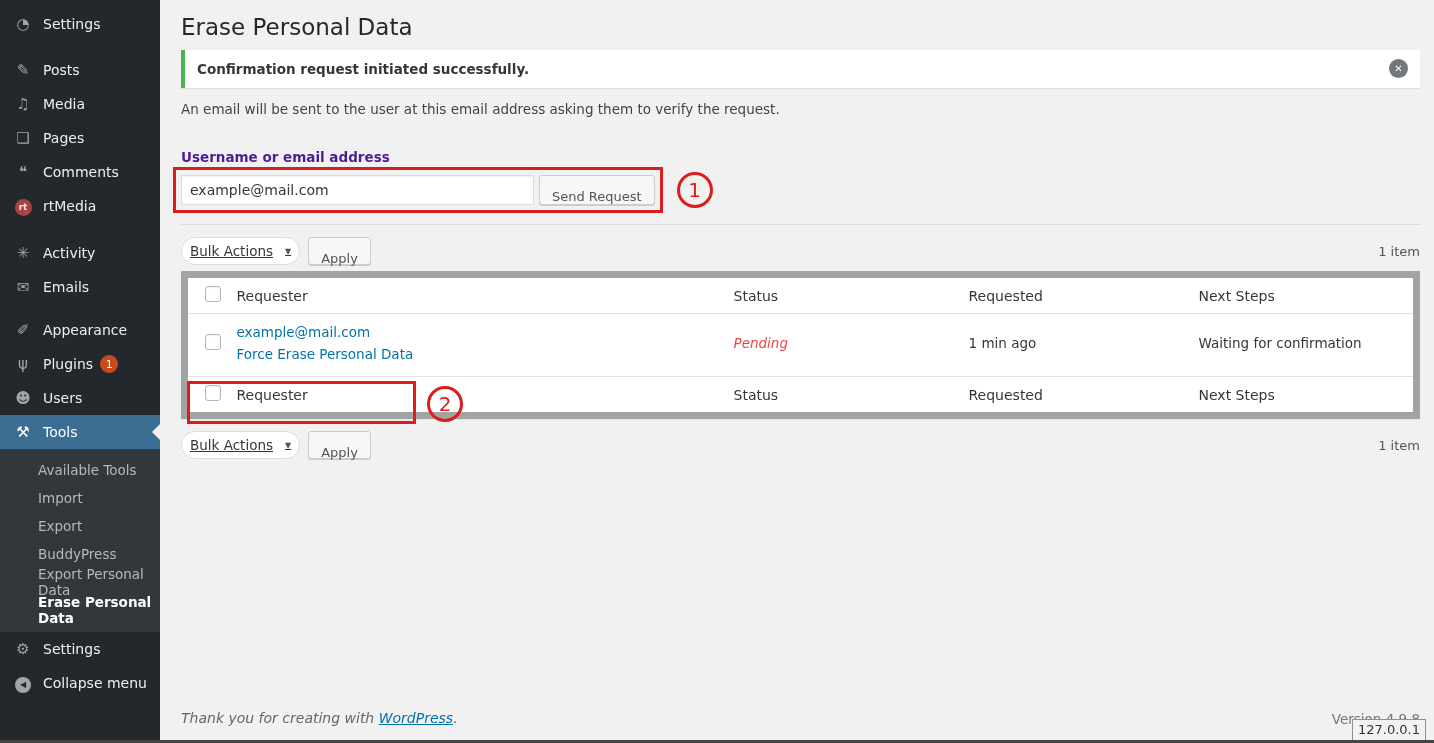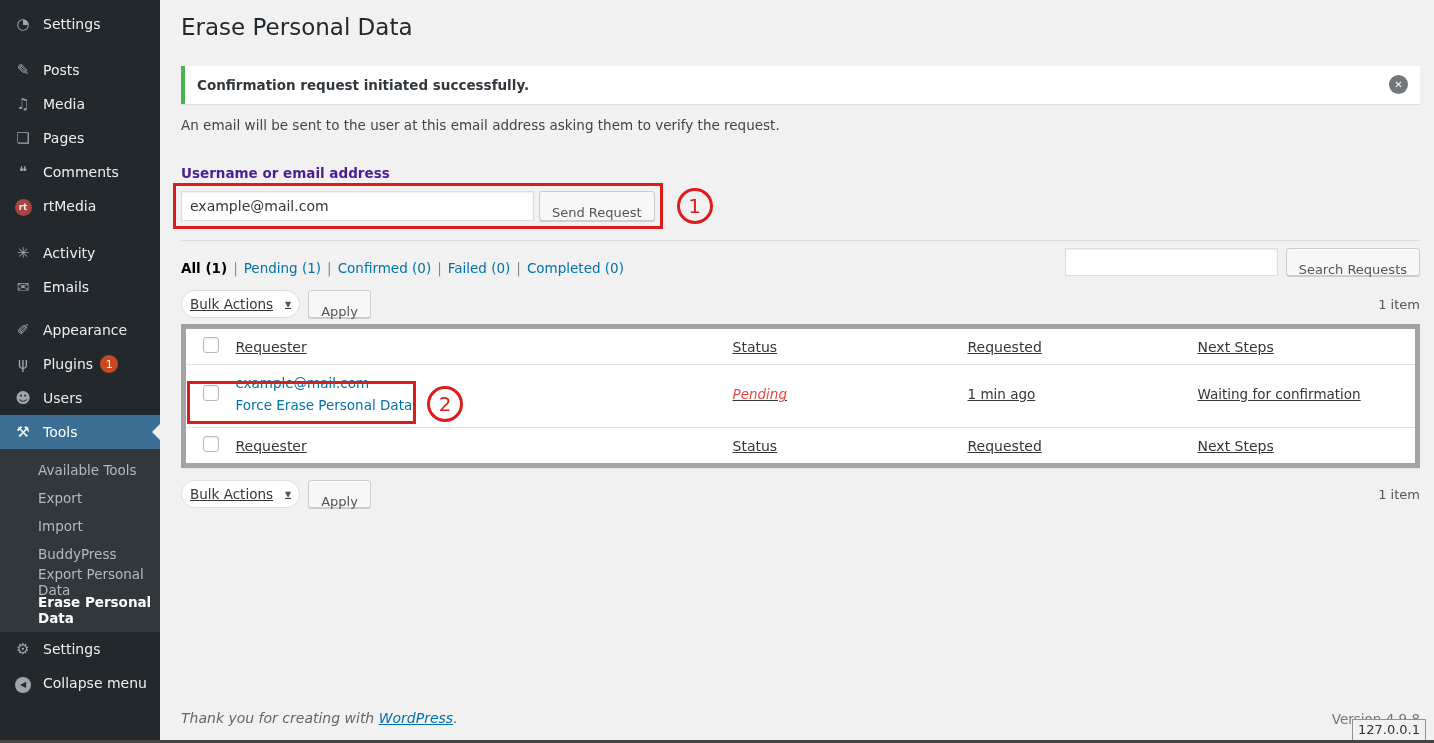--- a/index.html
+++ b/index.html
@@ -52,21 +52,21 @@
   .submenu-item.current { color:#fff; font-weight:bold; }
 
   
   .content {
     position:absolute; left:160px; top:0; width:1274px; height:743px;
     padding:0 14px 0 21px; background:#f1f1f1;
   }
   h1.page-title { font-size:23px; font-weight:400; color:#23282d; padding-top:13px; line-height:29px; }
 
   .notice {
-    margin-top:24px; background:#fff; border-left:4px solid #46b450;
+    margin-top:8px; background:#fff; border-left:4px solid #46b450;
     box-shadow:0 1px 1px rgba(0,0,0,.08); padding:11px 52px 11px 12px;
     position:relative; font-weight:bold; font-size:13.5px; color:#32373c;
   }
   .notice-dismiss {
     position:absolute; right:12px; top:9px; width:19px; height:19px; border:none;
     border-radius:50%; background:#72777c; color:#fff; font-size:10px; line-height:19px;
     text-align:center; cursor:pointer; padding:0;
   }
 
   h2.section-title { margin-top:26px; font-size:15px; font-weight:bold; color:#23282d; }
@@ -116,21 +116,21 @@
     display:inline-flex; align-items:center; padding:4px 8px; font-size:13.5px; color:#32373c;
     cursor:pointer;
     text-decoration:underline;
   }
   .select-box .caret { margin-left:12px; font-size:8px; color:#555; }
   .apply-btn { margin-left:8px; height:28px; }
   .item-count { color:#555; font-size:13px; }
 
   table.requests {
     margin-top:6px; width:100%; border-collapse:collapse; background:#fff;
-    border:5px solid #a3a3a3; box-shadow:0 1px 1px rgba(0,0,0,.04); table-layout:fixed;text-decoration:underline;
+    border:7px solid #a3a3a3; box-shadow:0 1px 1px rgba(0,0,0,.04); table-layout:fixed;
   }
   table.requests th, table.requests td { text-align:left; vertical-align:middle; }
   .head-row th {
     font-weight:400; font-size:14px; color:#32373c; padding:8px 10px;
     border-bottom:1px solid #e1e1e1;
   }
   .foot-row th {
     font-weight:400; font-size:14px; color:#32373c; padding:8px 10px;
     border-top:1px solid #e1e1e1;
   }
@@ -217,22 +217,22 @@
     <span>Users</span>
   </div>
   <div class="menu-item active-parent">
     <span class="mi-icon">⚒</span>
     <span>Tools</span>
     <span class="menu-arrow"></span>
   </div>
 
   <div class="submenu">
     <div class="submenu-item">Available Tools</div>
+    <div class="submenu-item">Import</div>
     <div class="submenu-item">Export</div>
-    <div class="submenu-item">Import</div>
     <div class="submenu-item">BuddyPress</div>
     <div class="submenu-item">Export Personal Data</div>
     <div class="submenu-item current">Erase Personal Data</div>
   </div>
 
   <div class="menu-item">
     <span class="mi-icon">⚙</span>
     <span>Settings</span>
   </div>
   <div class="menu-item">
@@ -255,29 +255,20 @@
   <div class="add-row">
     <div class="anno-inline">
       <input class="email-input" type="text" value="example@mail.com" style="">
       <button class="btn send-btn">Send Request</button>
     </div>
     <div class="anno-circle">1</div>
   </div>
 
   <hr class="sep">
 
-  <div class="filter-row">
-    <div class="filters">
-      <span class="current-filter">All (1)</span><span class="pipe">|</span><a>Pending (1)</a><span class="pipe">|</span><a>Confirmed (0)</a><span class="pipe">|</span><a>Failed (0)</a><span class="pipe">|</span><a>Completed (0)</a>
-    </div>
-    <div class="search-box">
-      <input class="search-input" type="text" value="" style="">
-      <button class="btn small">Search Requests</button>
-    </div>
-  </div>
 
   <div class="tablenav">
     <div class="bulk-group">
       <div class="select-box">
         <span>Bulk Actions</span>
         <span class="caret">▼</span>
       </div>
       <button class="btn small apply-btn">Apply</button>
     </div>
     <span class="item-count">1 item</span>

